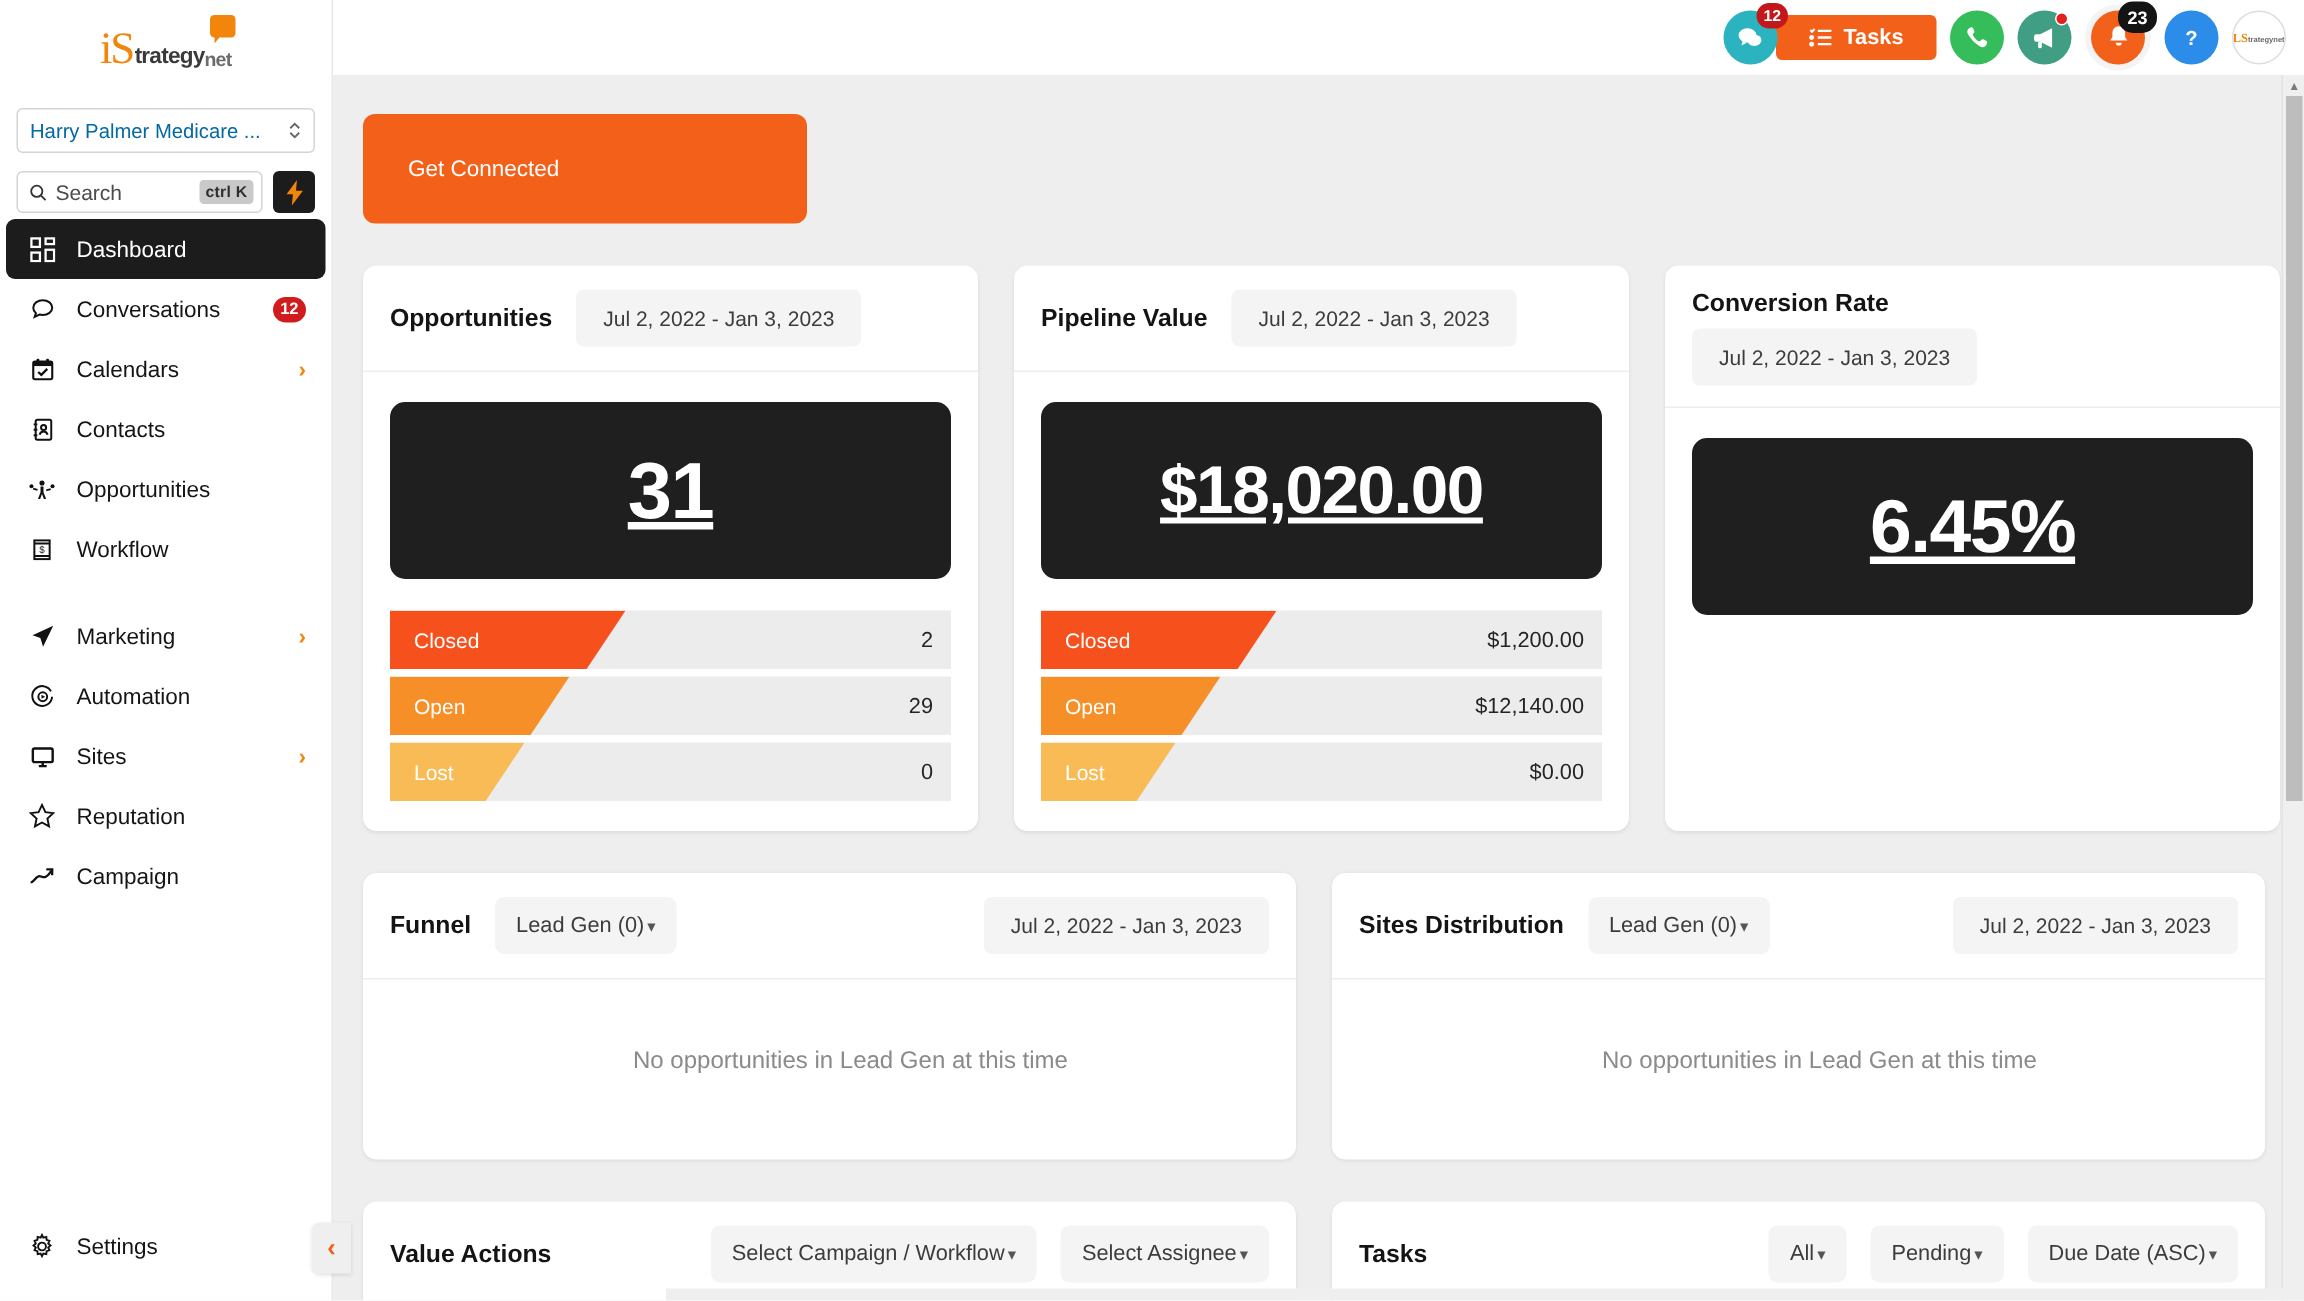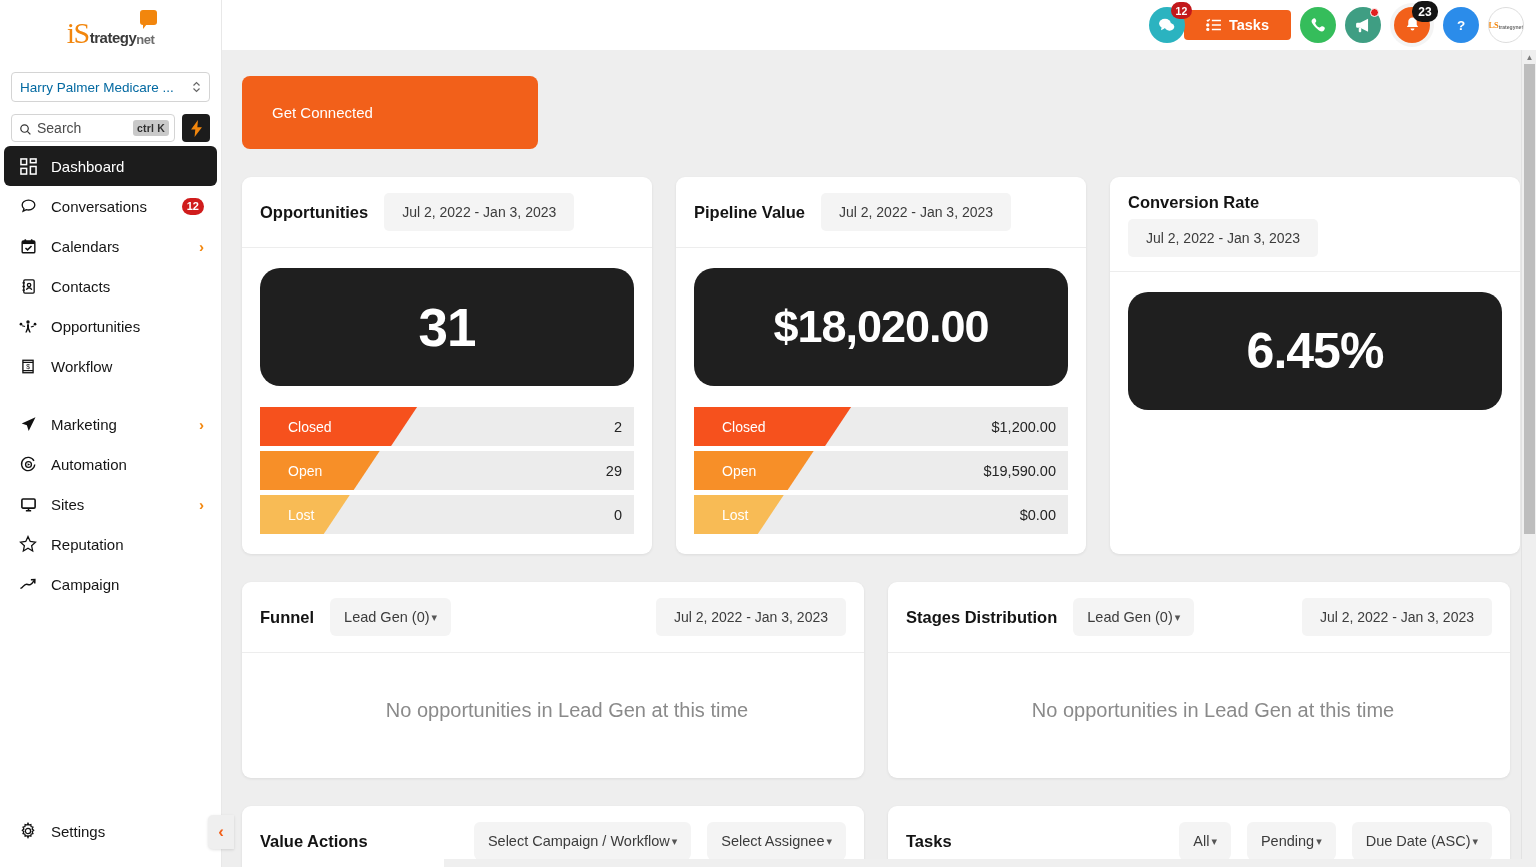--- a/index.html
+++ b/index.html
@@ -143,41 +143,41 @@
   .card-title { font-size: 16.5px; font-weight: 700; color: #141414; white-space: nowrap; }
   .pill {
     background: #f4f4f4; border-radius: 5px; height: 38px;
     display: flex; align-items: center; justify-content: center;
     font-size: 14px; color: #3c3c3c; padding: 0 18px; white-space: nowrap;
   }
   .divider { height: 1px; background: #ededed; }
 
   .kpi {
     margin: 20px 18px 0 18px; height: 118px; background: #1f1f1f;
-    border-radius: 20px; display: flex; align-items: center; justify-content: center;
-    color: #fff; font-weight: 700; letter-spacing: -1px;
+    border-radius: 10px; display: flex; align-items: center; justify-content: center;
+    color: #fff; font-weight: 700; letter-spacing: -1px; text-decoration: underline;
   }
   .kpi.num { font-size: 53px; }
   .kpi.money { font-size: 45px; }
   .kpi.pct { font-size: 50px; }
 
   .bars { margin: 21px 18px 20px 18px; }
   .bar {
     position: relative; height: 39px; background: #ececec; margin-bottom: 5px;
     display: flex; align-items: center; overflow: hidden;
   }
   .bar:last-child { margin-bottom: 16px; }
   .bar .fill {
     position: absolute; left: 0; top: 0; height: 100%;
     clip-path: polygon(0 0, 100% 0, calc(100% - 26px) 100%, 0 100%);
   }
-  .bar .lbl { position: relative; color: #fff; font-size: 14px; padding-left: 28px; z-index: 2; }
+  .bar .lbl { position: relative; color: #fff; font-size: 14px; padding-left: 16px; z-index: 2; }
   .bar .val { position: relative; margin-left: auto; font-size: 14.5px; color: #242424; padding-right: 12px; z-index: 2; }
 
-  .empty-msg { text-align: center; color: #8a8a8a; font-size: 20px; padding: 46px 0 56px 0; margin-left: 28px; }
+  .empty-msg { text-align: center; color: #8a8a8a; font-size: 16px; padding: 46px 0 56px 0; margin-left: 28px; }
 
   .head-spacer { flex: 1; }
   .select-pill {
     background: #f4f4f4; border-radius: 6px; height: 38px;
     display: flex; align-items: center; gap: 2px;
     font-size: 14.5px; color: #3c3c3c; padding: 0 14px; white-space: nowrap;
   }
   .chev-d { color: #555; font-size: 11px; }
 
   .vscroll { position: absolute; right: 0; top: 50px; width: 15px; bottom: 0; background: #efefef; border-left: 1px solid #e2e2e2;}
@@ -484,21 +484,21 @@
           <div class="kpi money">$18,020.00</div>
           <div class="bars">
             <div class="bar">
               <span class="fill" style="width:42%;background:#f6511d"></span>
               <span class="lbl">Closed</span>
               <span class="val">$1,200.00</span>
             </div>
             <div class="bar">
               <span class="fill" style="width:32%;background:#f78f28"></span>
               <span class="lbl">Open</span>
-              <span class="val">$19,590.00</span>
+              <span class="val">$12,140.00</span>
             </div>
             <div class="bar">
               <span class="fill" style="width:24%;background:#f8bb55"></span>
               <span class="lbl">Lost</span>
               <span class="val">$0.00</span>
             </div>
           </div>
         </section>
 
         <section class="card" style="width:410px">
@@ -522,21 +522,21 @@
             </span>
             <span class="head-spacer"></span>
             <span class="pill">Jul 2, 2022 - Jan 3, 2023</span>
           </div>
           <div class="divider"></div>
           <div class="empty-msg">No opportunities in Lead Gen at this time</div>
         </section>
 
         <section class="card" style="width:622px">
           <div class="card-head">
-            <span class="card-title">Stages Distribution</span>
+            <span class="card-title">Sites Distribution</span>
             <span class="select-pill">
               <span>Lead Gen (0)</span>
               <span class="chev-d">▾</span>
             </span>
             <span class="head-spacer"></span>
             <span class="pill">Jul 2, 2022 - Jan 3, 2023</span>
           </div>
           <div class="divider"></div>
           <div class="empty-msg">No opportunities in Lead Gen at this time</div>
         </section>

